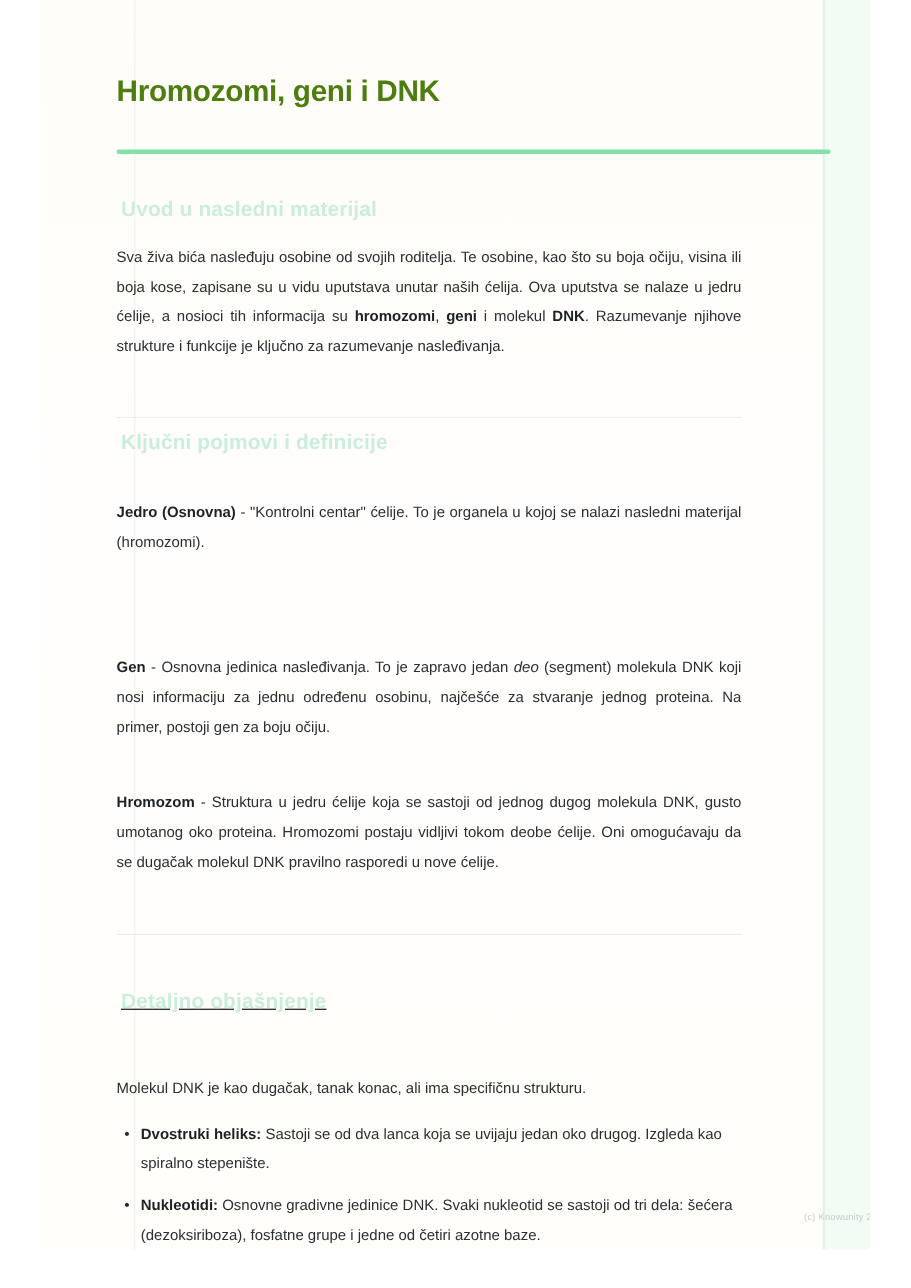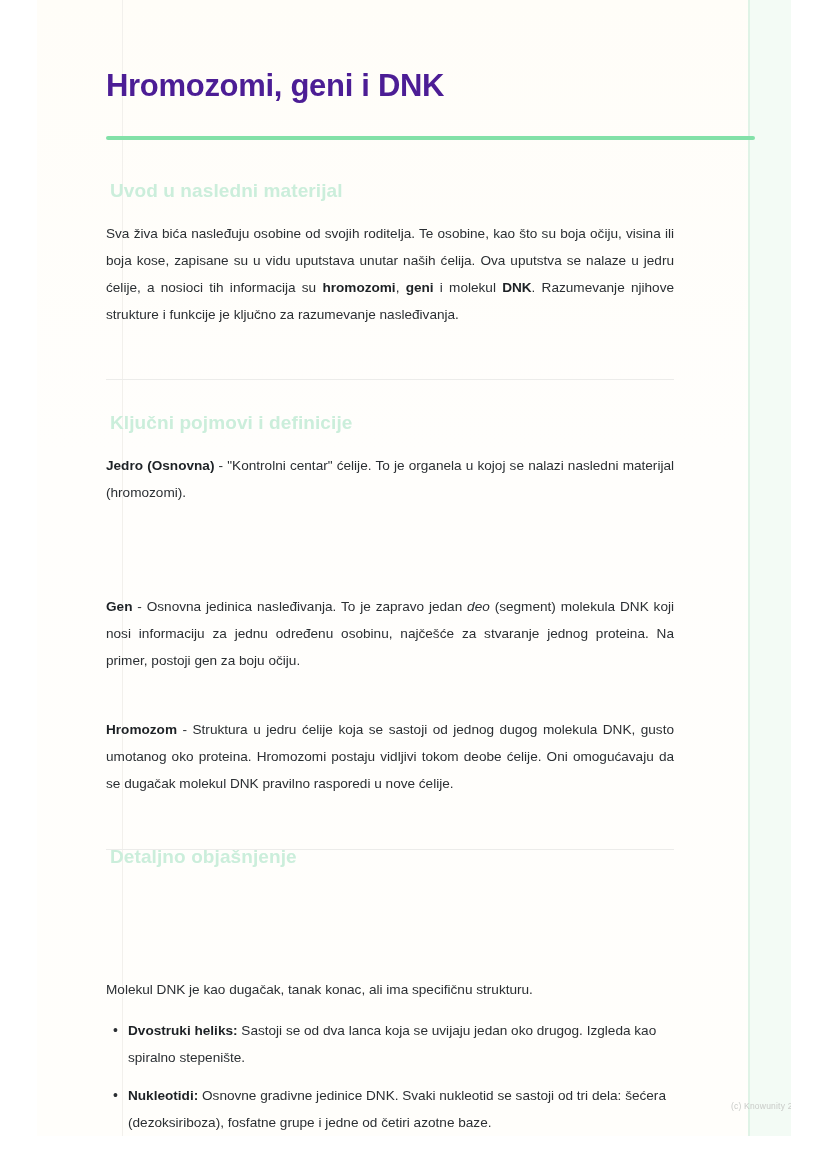--- a/index.html
+++ b/index.html
@@ -58,25 +58,25 @@
     left: 711px;
     top: 0;
     width: 2px;
     height: 1136px;
     background: #dff3e6;
   }
 
   h1#doc-title {
     margin: 0;
     padding: 68px 0 0 0;
-    font-size: 31px;
+    font-size: 27px;
     line-height: 1.15;
     font-weight: bold;
     letter-spacing: -0.3px;
-    color: #4c1d95;
+    color: #4d7c0f;
   }
 
   #title-rule {
     position: absolute;
     left: 69px;
     top: 136px;
     width: 649px;
     height: 4px;
     border-radius: 2px;
     background: #82e1a8;
@@ -185,40 +185,40 @@
   <div class="blk" style="top:176px;">
     <h2 class="section-heading">Uvod u nasledni materijal</h2>
   </div>
 
   <div class="blk" style="top:220px;">
     <p class="body-text"><span>Sva živa bića nasleđuju osobine od svojih roditelja. Te osobine, kao što su boja očiju, visina ili boja kose, zapisane su u vidu uputstava unutar naših ćelija. Ova uputstva se nalaze u jedru ćelije, a nosioci tih informacija su </span><span class="bold">hromozomi</span><span>, </span><span class="bold">geni</span><span> i molekul </span><span class="bold">DNK</span><span>. Razumevanje njihove strukture i funkcije je ključno za razumevanje nasleđivanja.</span></p>
   </div>
 
   <hr class="divider" style="position:absolute;left:69px;top:379px;width:568px;">
 
-  <div class="blk" style="top:408px;">
+  <div class="blk" style="top:388px;">
     <h2 class="section-heading">Ključni pojmovi i definicije</h2>
   </div>
 
   <div class="blk" style="top:452px;">
     <p class="body-text"><span class="bold">Jedro (Osnovna)</span><span> - "Kontrolni centar" ćelije. To je organela u kojoj se nalazi nasledni materijal (hromozomi).</span></p>
   </div>
 
 
   <div class="blk" style="top:593px;">
     <p class="body-text"><span class="bold">Gen</span><span> - Osnovna jedinica nasleđivanja. To je zapravo jedan </span><span class="ital">deo</span><span> (segment) molekula DNK koji nosi informaciju za jednu određenu osobinu, najčešće za stvaranje jednog proteina. Na primer, postoji gen za boju očiju.</span></p>
   </div>
 
   <div class="blk" style="top:716px;">
     <p class="body-text"><span class="bold">Hromozom</span><span> - Struktura u jedru ćelije koja se sastoji od jednog dugog molekula DNK, gusto umotanog oko proteina. Hromozomi postaju vidljivi tokom deobe ćelije. Oni omogućavaju da se dugačak molekul DNK pravilno rasporedi u nove ćelije.</span></p>
   </div>
 
   <hr class="divider" style="position:absolute;left:69px;top:849px;width:568px;">
 
-  <div class="blk" style="top:842px;">
+  <div class="blk" style="top:896px;text-decoration:underline;">
     <h2 class="section-heading">Detaljno objašnjenje</h2>
   </div>
 
 
   <div class="blk" style="top:1017px;">
     <ul class="bullets">
       <li><span class="bold">Dvostruki heliks:</span><span> Sastoji se od dva lanca koja se uvijaju jedan oko drugog. Izgleda kao spiralno stepenište.</span></li>
       <li style="margin-top:11px;"><span class="bold">Nukleotidi:</span><span> Osnovne gradivne jedinice DNK. Svaki nukleotid se sastoji od tri dela: šećera (dezoksiriboza), fosfatne grupe i jedne od četiri azotne baze.</span></li>
     </ul>
   </div>

